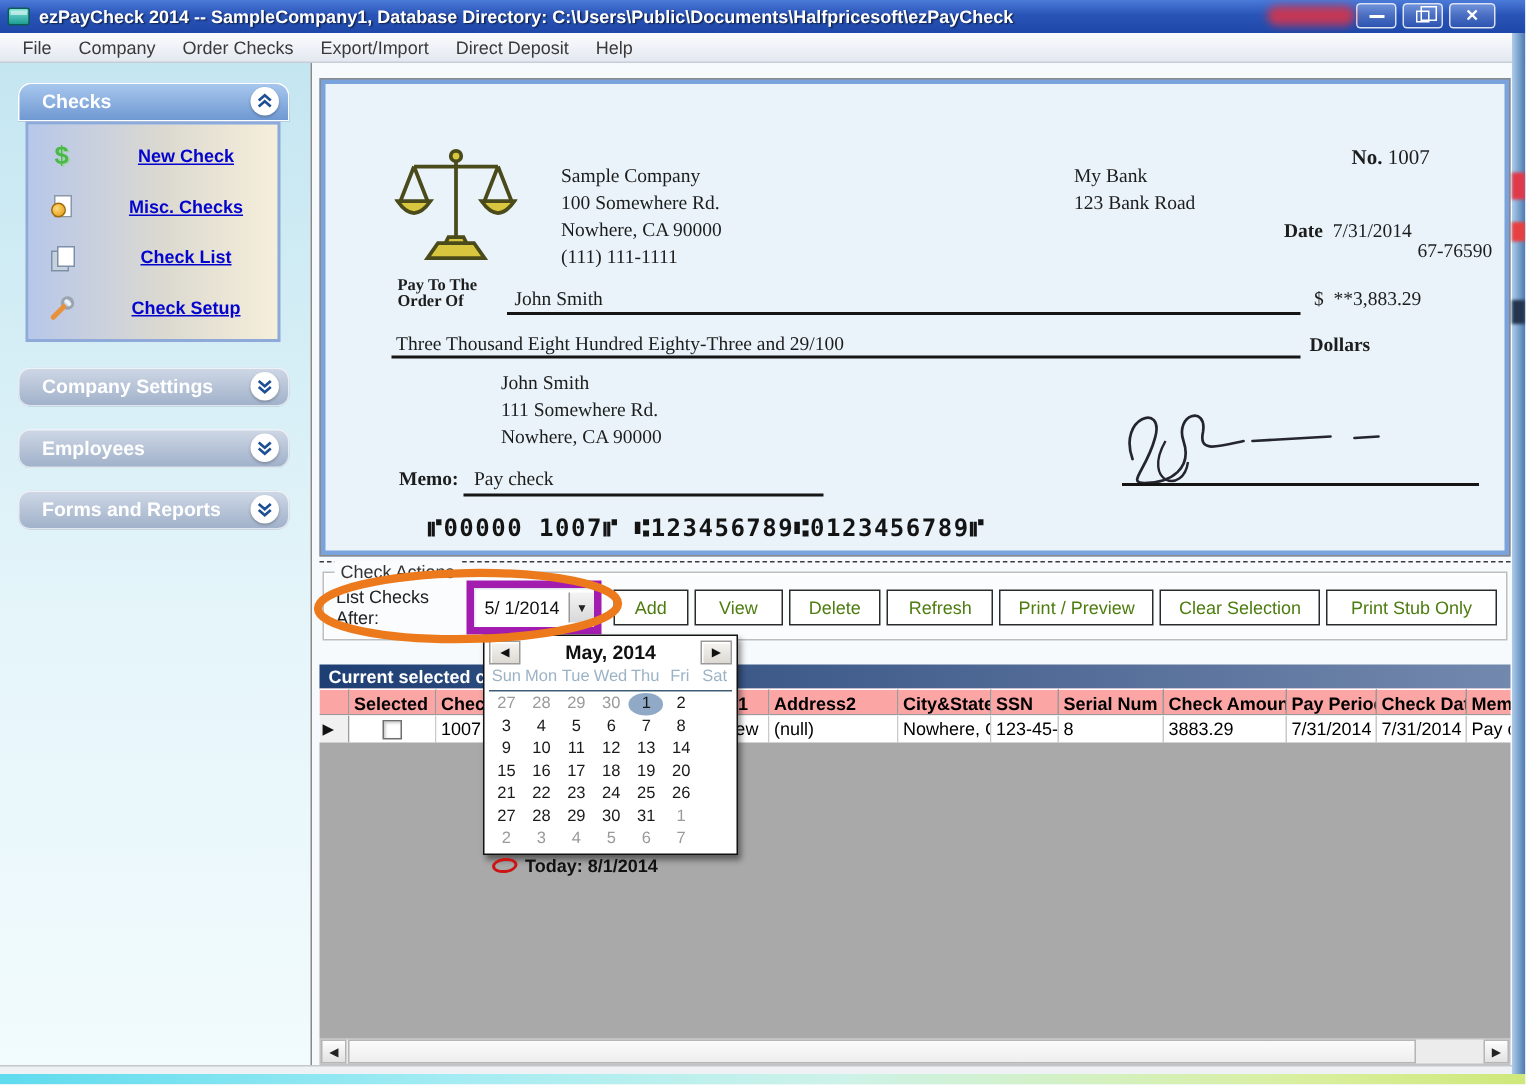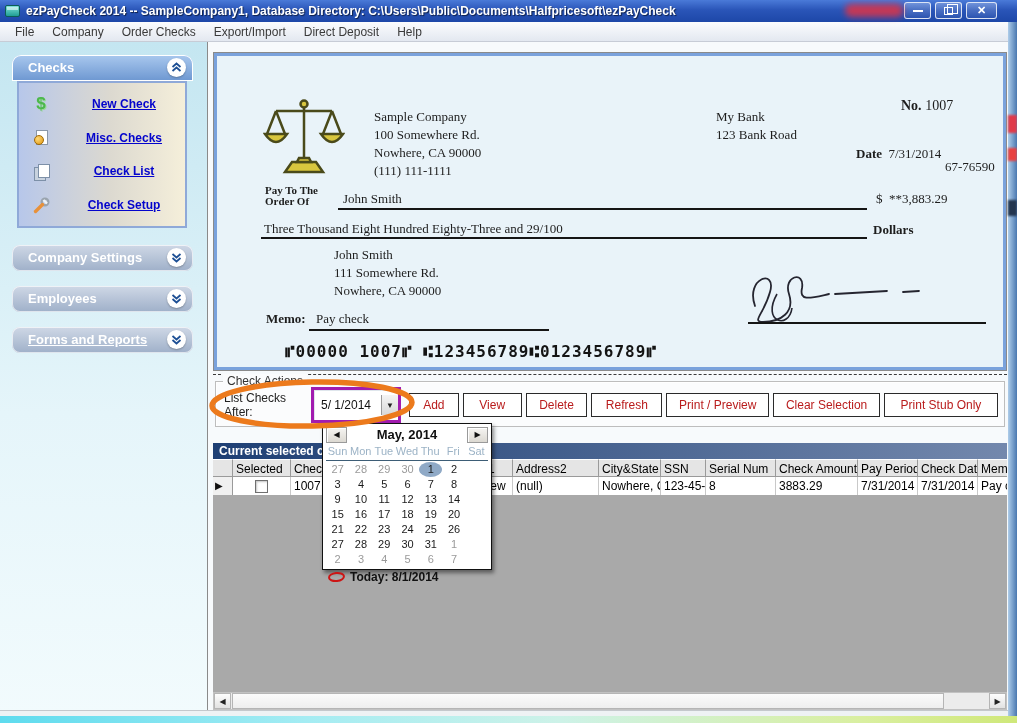--- a/index.html
+++ b/index.html
@@ -69,37 +69,37 @@
 
   
   .dash-sep { position:absolute; left:5px; top:332px; width:794px; border-top:1px dashed #3a3a3a; }
 
   
   .groupbox { position:absolute; left:7px; top:339px; width:790px; height:46px;
     border:1px solid #bdbdbd; box-shadow:1px 1px 0 #fff inset; background:#fbfcfd; }
   .groupbox-label { position:absolute; left:7px; top:-8px; background:#fbfcfd; padding:0 4px; color:#333; }
   .actions-row { position:absolute; left:8px; right:6px; top:11px; height:24px; display:flex; align-items:center; }
   .lca-label { width:87px; color:#222; }
-  .date-combo { width:90px; height:36px; background:#fff; border:3px solid #a21caf; box-shadow:1px 1px 0 #dfe6ec inset;
+  .date-combo { width:90px; height:36px; background:#fff; border:5px solid #a21caf; box-shadow:1px 1px 0 #dfe6ec inset;
     display:flex; align-items:center; margin-right:8px; }
   .date-combo .val { flex:1; padding-left:7px; color:#111; }
   .combo-btn { width:17px; height:20px; background:linear-gradient(180deg,#f4f4f4,#d8d8d8); border-left:1px solid #9a9a9a;
     display:flex; align-items:center; justify-content:center; font-size:8px; color:#222; }
   .btn-strip { flex:1; display:flex; gap:4px; height:24px; }
   .action-btn { background:#fff; border:1px solid #2a2a2a; display:flex; align-items:center; justify-content:center;
-    font-size:12px; color:#b91c1c; white-space:nowrap; overflow:hidden; }
+    font-size:12px; color:#4d7c0f; white-space:nowrap; overflow:hidden; }
 
   
   .grid-caption { position:absolute; left:5px; top:401px; width:794px; height:16px; line-height:16px;
     background:linear-gradient(90deg,#1e3f74,#7388ad); color:#fff; font-weight:bold; padding-left:6px; overflow:hidden; }
   .grid-header, .grid-row { position:absolute; left:5px; width:794px; height:18px; display:flex; overflow:hidden; }
   .grid-header { top:417px; }
   .grid-row { top:435px; background:#fff; }
-  .gh-cell { background:#e5e5e5; border-right:1px solid #9a9a9a; border-bottom:1px solid #9a9a9a; border-top:1px solid #fff;
-    padding:2px 3px; white-space:nowrap; overflow:hidden; flex-shrink:0; }
+  .gh-cell { background:#fca5a5; border-right:1px solid #9a9a9a; border-bottom:1px solid #9a9a9a; border-top:1px solid #fff;
+    padding:2px 3px; white-space:nowrap; overflow:hidden; flex-shrink:0;font-weight:bold; }
   .gr-cell { background:#fff; border-right:1px solid #c9c9c9; padding:2px 3px; white-space:nowrap; overflow:hidden; flex-shrink:0; }
   .gr-cell.selcell { background:#f0f0f0; border-right:1px solid #9a9a9a; padding:1px 2px; }
   .row-arrow { font-size:10px; color:#111; }
   .checkbox { width:13px; height:13px; background:#fff; border:1px solid #6f6f6f; box-shadow:1px 1px 2px #c4c4c4 inset; margin:1px auto; display:block; }
   .grid-gray { position:absolute; left:5px; top:453px; width:794px; height:197px; background:#a9a9a9; }
 
   
   .hscroll { position:absolute; left:5px; top:650px; width:794px; height:18px; background:#ececec; border:1px solid #c2c2c2; display:flex; }
   .sb-btn { width:17px; height:100%; background:linear-gradient(180deg,#fdfdfd,#e2e2e2); border:1px solid #b5b5b5;
     display:flex; align-items:center; justify-content:center; font-size:8px; color:#222; }
@@ -207,21 +207,21 @@
         <div class="panel-header hdr-closed" style="top: 203px;"><span>Company Settings</span><span class="chev-circle">
             <svg width="11" height="11" viewBox="0 0 11 11">
               <path d="M1.5 2 L5.5 5.5 L9.5 2 M1.5 6 L5.5 9.5 L9.5 6" stroke="#1d4f94" stroke-width="1.8" fill="none"></path>
             </svg>
           </span></div>
         <div class="panel-header hdr-closed" style="top: 244px;"><span>Employees</span><span class="chev-circle">
             <svg width="11" height="11" viewBox="0 0 11 11">
               <path d="M1.5 2 L5.5 5.5 L9.5 2 M1.5 6 L5.5 9.5 L9.5 6" stroke="#1d4f94" stroke-width="1.8" fill="none"></path>
             </svg>
           </span></div>
-        <div class="panel-header hdr-closed" style="top: 285px; text-decoration: underline;"><span>Forms and Reports</span><span class="chev-circle">
+        <div class="panel-header hdr-closed" style="top: 285px;"><span>Forms and Reports</span><span class="chev-circle">
             <svg width="11" height="11" viewBox="0 0 11 11">
               <path d="M1.5 2 L5.5 5.5 L9.5 2 M1.5 6 L5.5 9.5 L9.5 6" stroke="#1d4f94" stroke-width="1.8" fill="none"></path>
             </svg>
           </span></div>
       </div>
   </div>
 
   <div class="main">
 
     <div class="check-outer">

